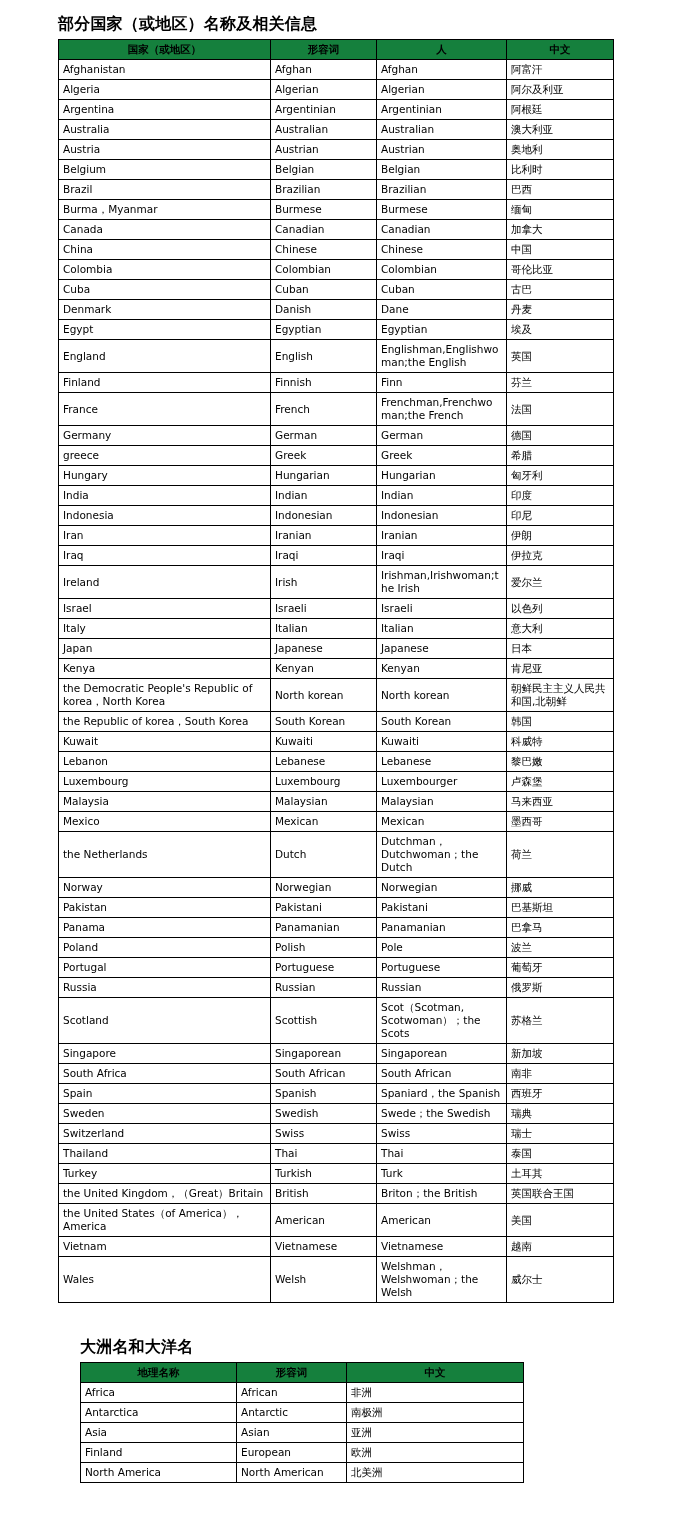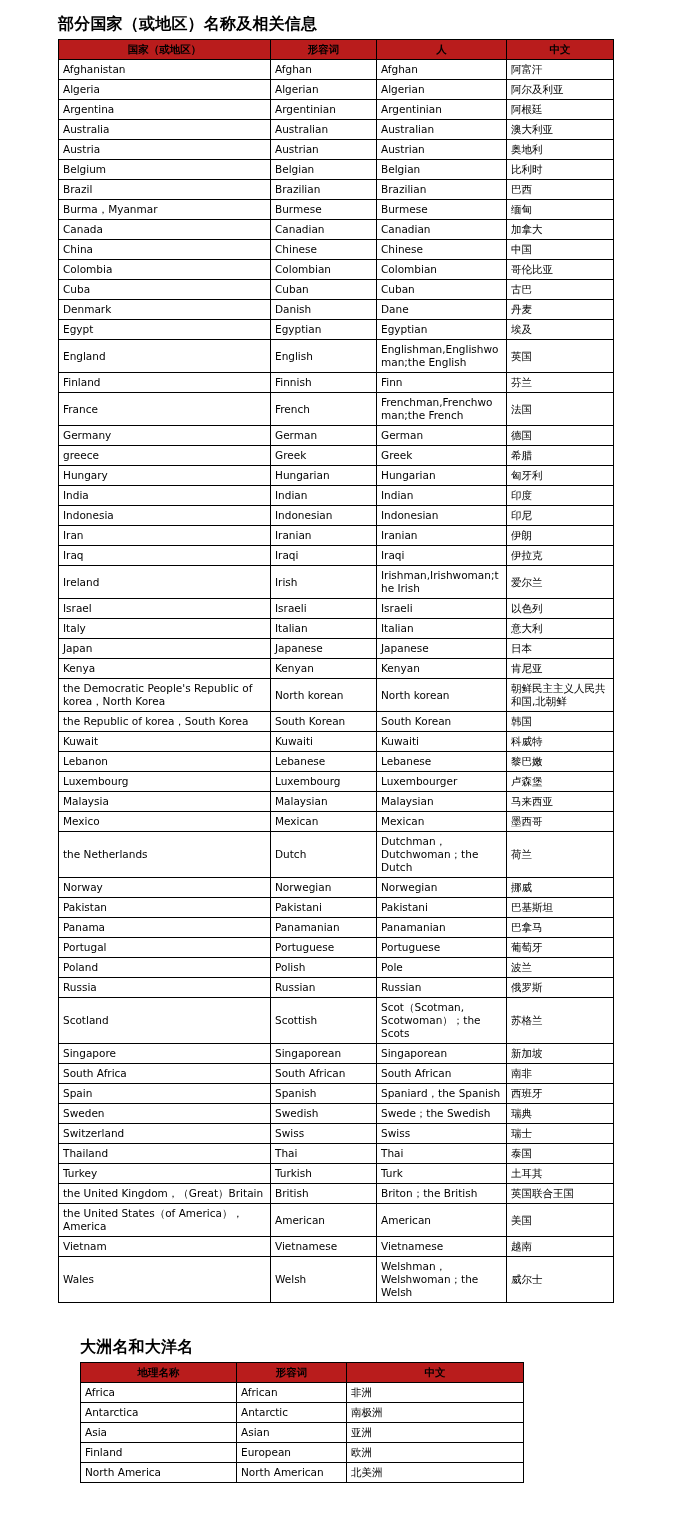--- a/index.html
+++ b/index.html
@@ -37,21 +37,21 @@
   th, td {
     font-size: 10.5px;
     line-height: 13px;
     padding: 3px 4px 3px 4px;
     color: #000;
     vertical-align: middle;
     word-wrap: break-word;
     overflow-wrap: break-word;
   }
   th {
-    background: #b91c1c;
+    background: #15803d;
     text-align: center;
     font-weight: bold;
     height: 19px;
   }
   td { text-align: left; height: 17px; }
   .t1 col.c1 { width: 212px; }
   .t1 col.c2 { width: 106px; }
   .t1 col.c3 { width: 130px; }
   .t1 col.c4 { width: 107px; }
   .t2 col.d1 { width: 156px; }
@@ -317,30 +317,30 @@
             <td class="cjk">Pakistani</td>
             <td class="cjk">巴基斯坦</td>
           </tr>
           <tr>
             <td class="cjk">Panama</td>
             <td class="cjk">Panamanian</td>
             <td class="cjk">Panamanian</td>
             <td class="cjk">巴拿马</td>
           </tr>
           <tr>
+            <td class="cjk">Poland</td>
+            <td class="cjk">Polish</td>
+            <td class="cjk">Pole</td>
+            <td class="cjk">波兰</td>
+          </tr>
+          <tr>
             <td class="cjk">Portugal</td>
             <td class="cjk">Portuguese</td>
             <td class="cjk">Portuguese</td>
             <td class="cjk">葡萄牙</td>
-          </tr>
-          <tr>
-            <td class="cjk">Poland</td>
-            <td class="cjk">Polish</td>
-            <td class="cjk">Pole</td>
-            <td class="cjk">波兰</td>
           </tr>
           <tr>
             <td class="cjk">Russia</td>
             <td class="cjk">Russian</td>
             <td class="cjk">Russian</td>
             <td class="cjk">俄罗斯</td>
           </tr>
           <tr>
             <td class="cjk">Scotland</td>
             <td class="cjk">Scottish</td>

